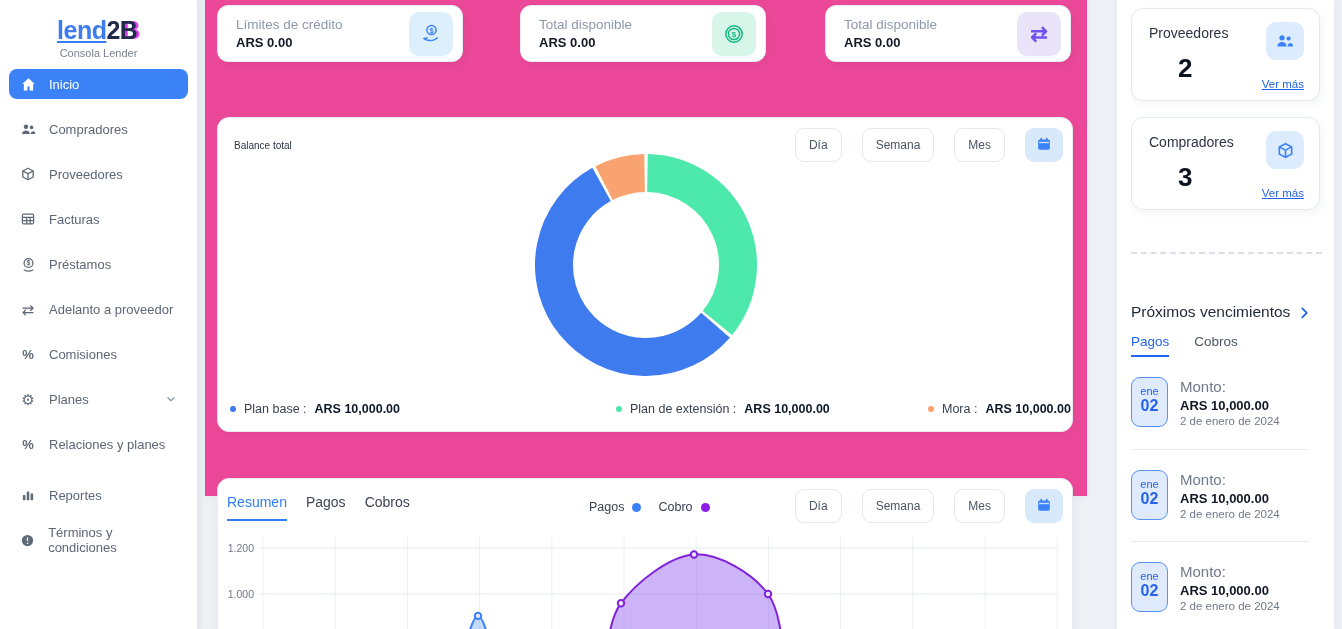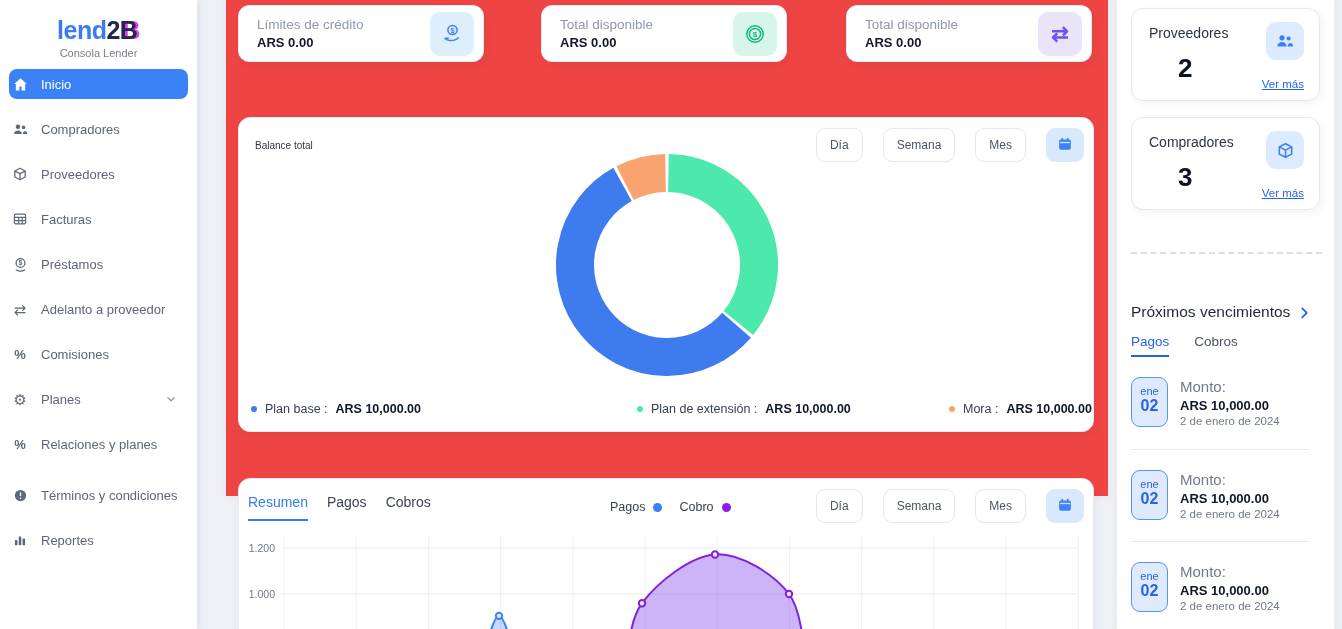--- a/index.html
+++ b/index.html
@@ -8,36 +8,36 @@
     font-family:"Liberation Sans", sans-serif;
     background:#edf0f5;
     position:relative;
     color:#2b3344;
   }
   
   .sidebar { position:absolute; left:0; top:0; width:197px; height:629px; background:#fff;
              box-shadow:3px 0 6px rgba(25,35,65,0.06); z-index:5; }
   .logo-wrap { text-align:center; padding-top:16px; }
   .logo { font-size:25px; font-weight:800; letter-spacing:-0.5px; white-space:nowrap; }
-  .logo .lp1 { color:#3d7bf0; }
+  .logo .lp1 { color:#3d7bf0;text-decoration:underline; }
   .logo .lp2 { color:#20284c; position:relative; z-index:2; }
   .logo .lghost { color:#e13df2; position:relative; z-index:1; margin-left:-15px; }
   .logo-sub { font-size:11px; color:#79818f; margin-top:2px; }
   nav { padding:10px 9px 0 9px; }
   .nav-item { height:30px; margin-bottom:15px; display:flex; align-items:center; gap:12px;
-              padding:0 2px; border-radius:8px; font-size:13px; color:#5d6677; cursor:pointer;
+              padding:0 10px; border-radius:8px; font-size:13px; color:#5d6677; cursor:pointer;
               position:relative; }
   .nav-item .nico { width:18px; display:flex; justify-content:center; align-items:center; color:#5f6877; }
   .nav-item.active { background:#3b82f6; color:#fff; }
   .nav-item.active .nico { color:#fff; }
   .nav-item .chev { position:absolute; right:10px; color:#8a93a3; display:flex; }
   .glyph { font-size:15px; line-height:1; }
   .gap-lg { margin-bottom:21px; }
   
-  .main { position:absolute; left:226px; top:0; width:882px; height:496px; background:#ef4444;
+  .main { position:absolute; left:205px; top:0; width:882px; height:496px; background:#ec4899;
           box-shadow:0 0 8px rgba(25,35,65,0.05); z-index:2; }
   .stat-card { position:absolute; top:5px; width:246px; height:57px; background:#fff;
                border:1px solid #e7eaf1; border-radius:11px; box-shadow:2px 4px 8px rgba(25,35,65,0.05);
                display:flex; align-items:center; justify-content:space-between; padding:0 9px 0 18px; }
   .sc-label { font-size:13.5px; color:#8e98ab; }
   .sc-value { font-size:13px; font-weight:700; color:#111827; margin-top:3px; }
   .sc-icon  { width:44px; height:44px; border-radius:10px; display:flex; align-items:center; justify-content:center; }
   .card { position:absolute; left:12px; width:856px; background:#fff; border:1px solid #e7eaf1;
           border-radius:12px; box-shadow:2px 4px 10px rgba(25,35,65,0.04); }
   .balance-card { top:117px; height:315px; }
@@ -166,37 +166,37 @@
             <path d="M5.5 8l4.5 4.5L14.5 8"></path>
           </svg>
         </span>
     </div>
     <div class="nav-item gap-lg" style="margin-top:6px;">
       <span class="nico" style="font-weight:700;font-size:13px;">%</span>
       <span>Relaciones y planes</span>
     </div>
     <div class="nav-item">
       <span class="nico">
+          <svg width="16" height="16" viewBox="0 0 20 20" fill="currentColor">
+            <rect x="3.6" y="10" width="3.2" height="6.5" rx="0.8"></rect>
+            <rect x="8.4" y="5.5" width="3.2" height="11" rx="0.8"></rect>
+            <rect x="13.2" y="8" width="3.2" height="8.5" rx="0.8"></rect>
+          </svg>
+        </span>
+      <span>Reportes</span>
+    </div>
+    <div class="nav-item">
+      <span class="nico">
           <svg width="15" height="15" viewBox="0 0 20 20">
             <circle cx="10" cy="10" r="7.5" fill="currentColor"></circle>
             <rect x="9.1" y="5.6" width="1.8" height="5.4" rx="0.9" fill="#fff"></rect>
             <circle cx="10" cy="13.6" r="1.1" fill="#fff"></circle>
           </svg>
         </span>
       <span>Términos y condiciones</span>
-    </div>
-    <div class="nav-item">
-      <span class="nico">
-          <svg width="16" height="16" viewBox="0 0 20 20" fill="currentColor">
-            <rect x="3.6" y="10" width="3.2" height="6.5" rx="0.8"></rect>
-            <rect x="8.4" y="5.5" width="3.2" height="11" rx="0.8"></rect>
-            <rect x="13.2" y="8" width="3.2" height="8.5" rx="0.8"></rect>
-          </svg>
-        </span>
-      <span>Reportes</span>
     </div>
   </nav>
 </aside>
 
 <main class="main">
 
   <div class="stat-card" style="left:12px">
     <div>
       <div class="sc-label">Límites de crédito</div>
       <div class="sc-value">ARS 0.00</div>

